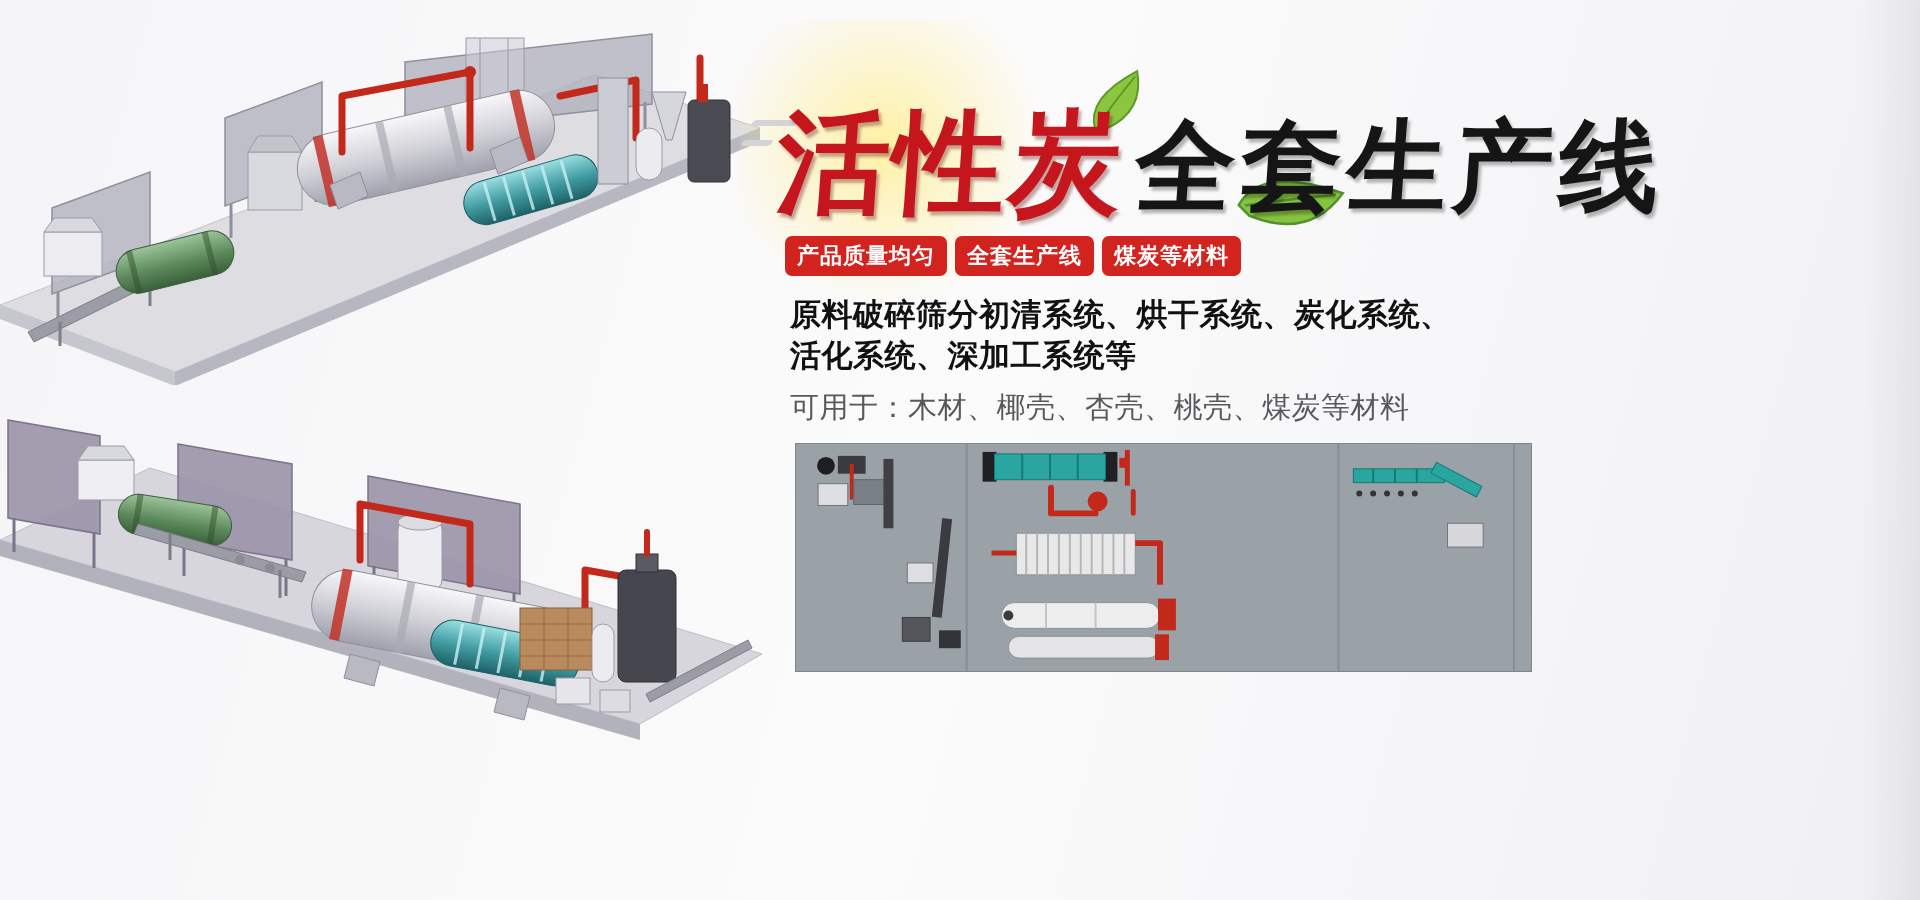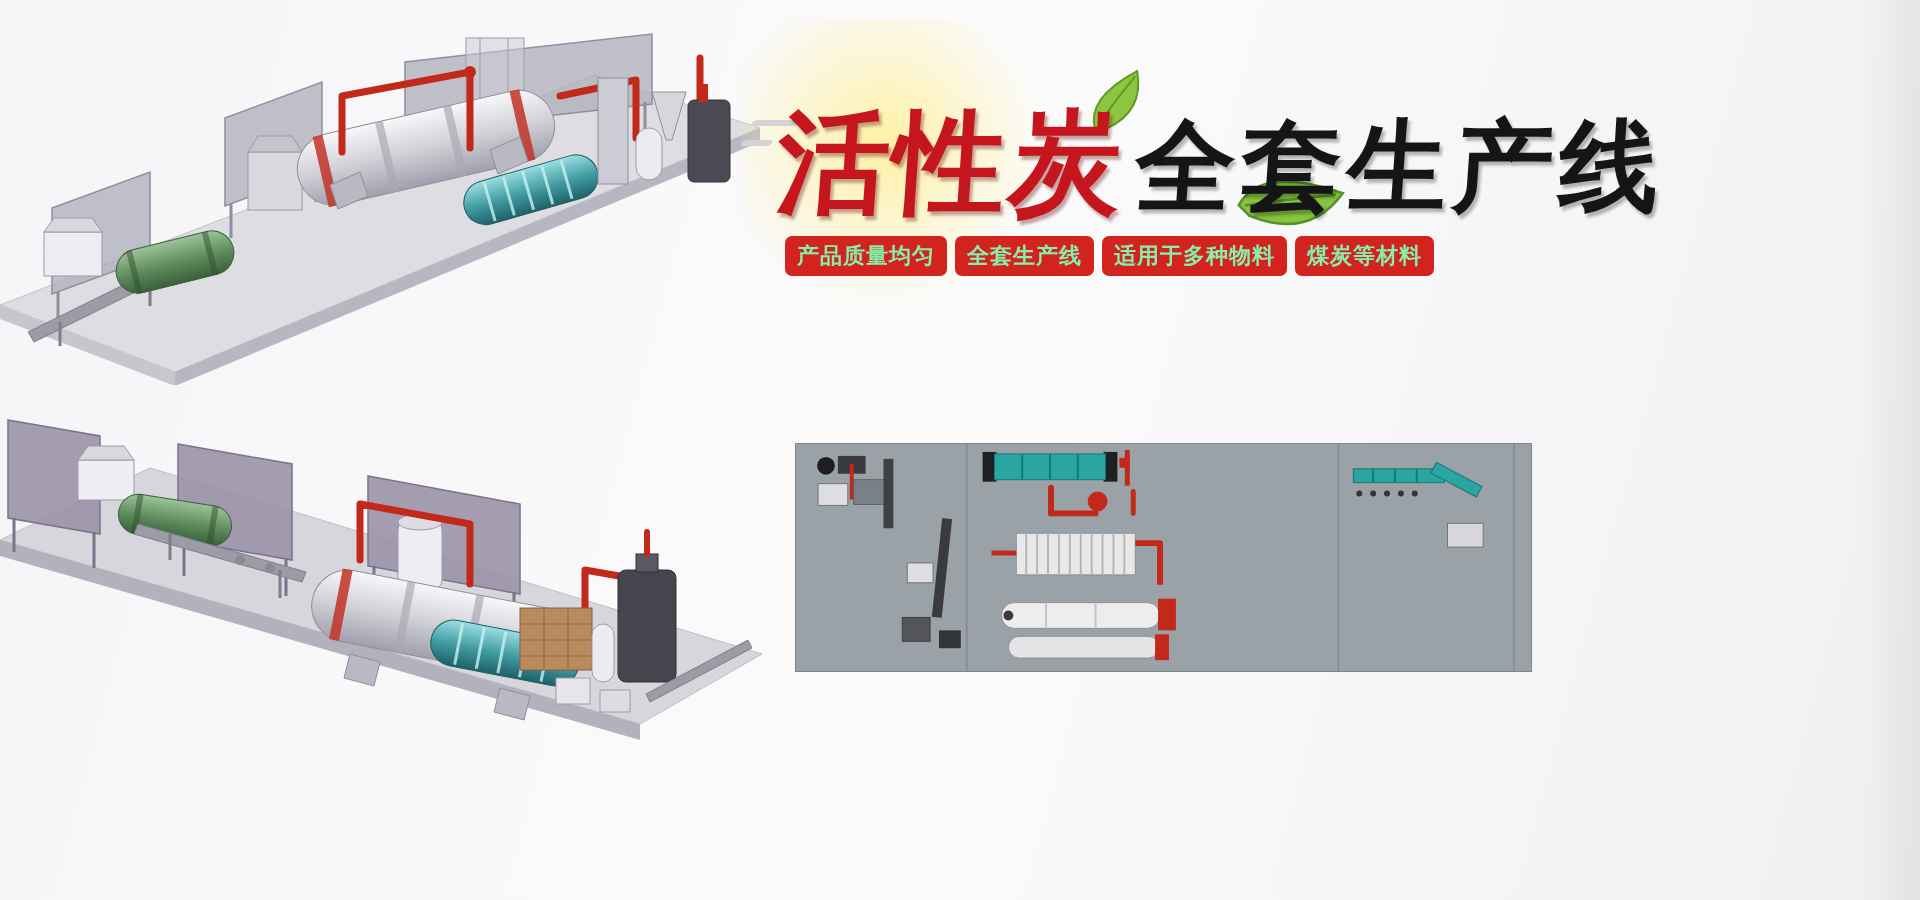--- a/index.html
+++ b/index.html
@@ -42,21 +42,21 @@
   .title .black{
     font-size:100px;font-weight:900;color:#151515;letter-spacing:6px;margin-left:10px;
     text-shadow:3px 4px 3px rgba(0,0,0,0.28);
   }
 
   .badges{
     position:absolute;left:785px;top:236px;display:flex;gap:8px;z-index:2;
   }
   .badge{
     height:40px;line-height:40px;padding:0 12px;border-radius:7px;
-    background:#d2231e;color:#86efac;font-size:22px;font-weight:700;
+    background:#d2231e;color:#ffffff;font-size:22px;font-weight:700;
     letter-spacing:1px;white-space:nowrap;
   }
 
   .desc{position:absolute;left:790px;top:294px;z-index:2;width:760px;}
   .desc .bold{
     margin:0;font-size:31px;line-height:41px;font-weight:800;color:#111111;
     letter-spacing:0.5px;
   }
   .desc .materials{
     margin:14px 0 0 0;font-size:29px;line-height:34px;font-weight:400;color:#58595b;
@@ -310,24 +310,30 @@
     <path d="M12,54 Q46,34 92,10" fill="none" stroke="#53912a" stroke-width="2.5"></path>
   </svg>
 
   <div class="title">
     <span class="red">活性炭</span><span class="black">全套生产线</span>
   </div>
 
   <div class="badges">
     <span class="badge">产品质量均匀</span>
     <span class="badge">全套生产线</span>
-    <span class="badge">适用于多种物料</span>
     <span class="badge">煤炭等材料</span>
   </div>
 
+  <div class="desc">
+    <p class="bold">
+      <span>原料破碎筛分初清系统、烘干系统、炭化系统、</span><br>
+      <span>活化系统、深加工系统等</span>
+    </p>
+    <p class="materials">可用于：木材、椰壳、杏壳、桃壳、煤炭等材料</p>
+  </div>
 
   <div class="layout-panel">
     <svg viewBox="0 0 737 229" aria-hidden="true">
       <rect x="0" y="0" width="737" height="229" fill="#9aa1a7"></rect>
       <g stroke="#878e94" stroke-width="2">
         <line x1="170" y1="0" x2="170" y2="229"></line>
         <line x1="545" y1="0" x2="545" y2="229"></line>
         <line x1="722" y1="0" x2="722" y2="229"></line>
       </g>
 

